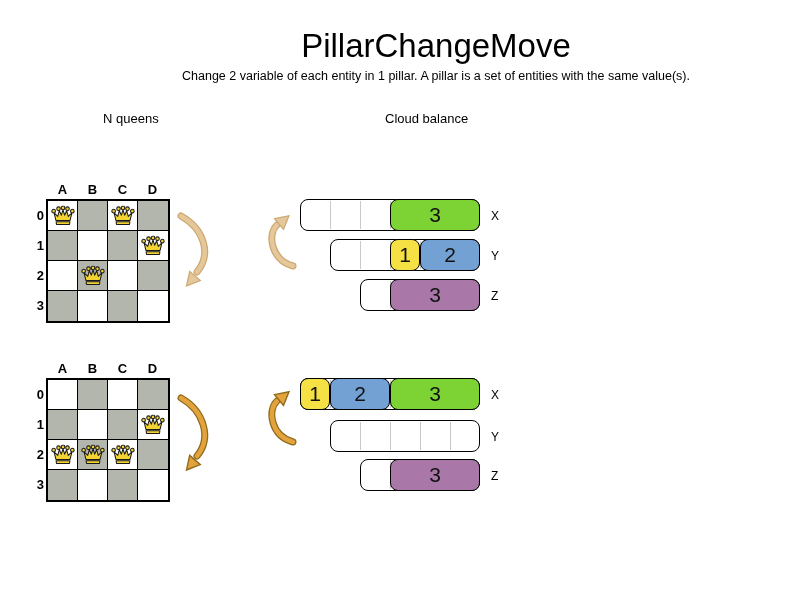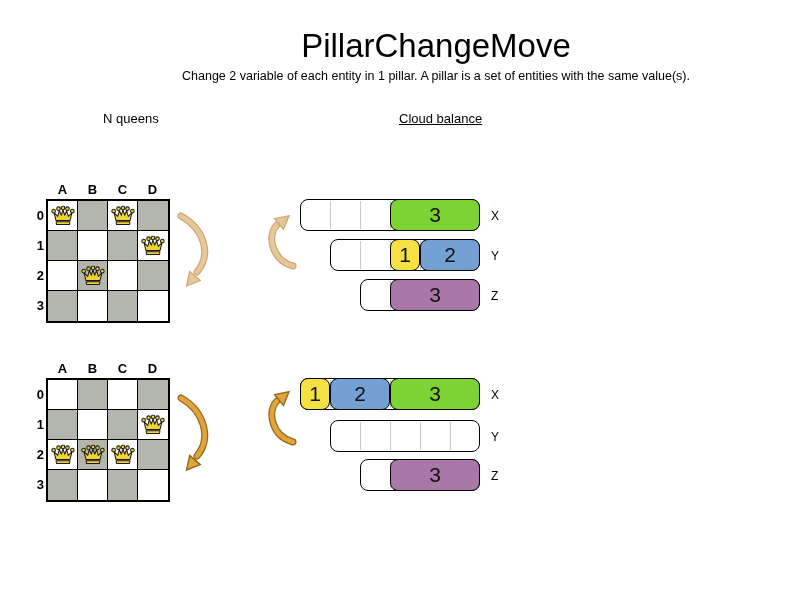--- a/index.html
+++ b/index.html
@@ -7,21 +7,21 @@
     width:800px; height:600px; position:relative; background:#ffffff;
     font-family:"Liberation Sans", sans-serif; color:#000; overflow:hidden;
   }
   .abs { position:absolute;padding-left:36px; }
 
   .title { top:28px; left:0; width:800px; text-align:center; font-size:33px; line-height:36px; }
   .subtitle { top:69px; left:0; width:800px; text-align:center; font-size:12.5px; }
 
   .section-header { font-size:13px; white-space:nowrap; }
   #section-left { left:67px; top:111px; }
-  #section-right { left:363px; top:111px;text-decoration:underline; }
+  #section-right { left:349px; top:111px; }
 
   
   .board-grid { position:absolute; width:120px; height:120px; border:2px solid #000; background:#fff; }
   .cell { position:absolute; width:30px; height:30px; box-sizing:border-box;
           border-right:1px solid #000; border-bottom:1px solid #000; }
   .cell.last-col { border-right:none; }
   .cell.last-row { border-bottom:none; }
   .col-label { position:absolute; top:-19px; width:30px; text-align:center;
                font-size:13px; font-weight:bold; letter-spacing:1px; }
   .row-label { position:absolute; left:-19px; width:15px; height:30px; line-height:30px;

